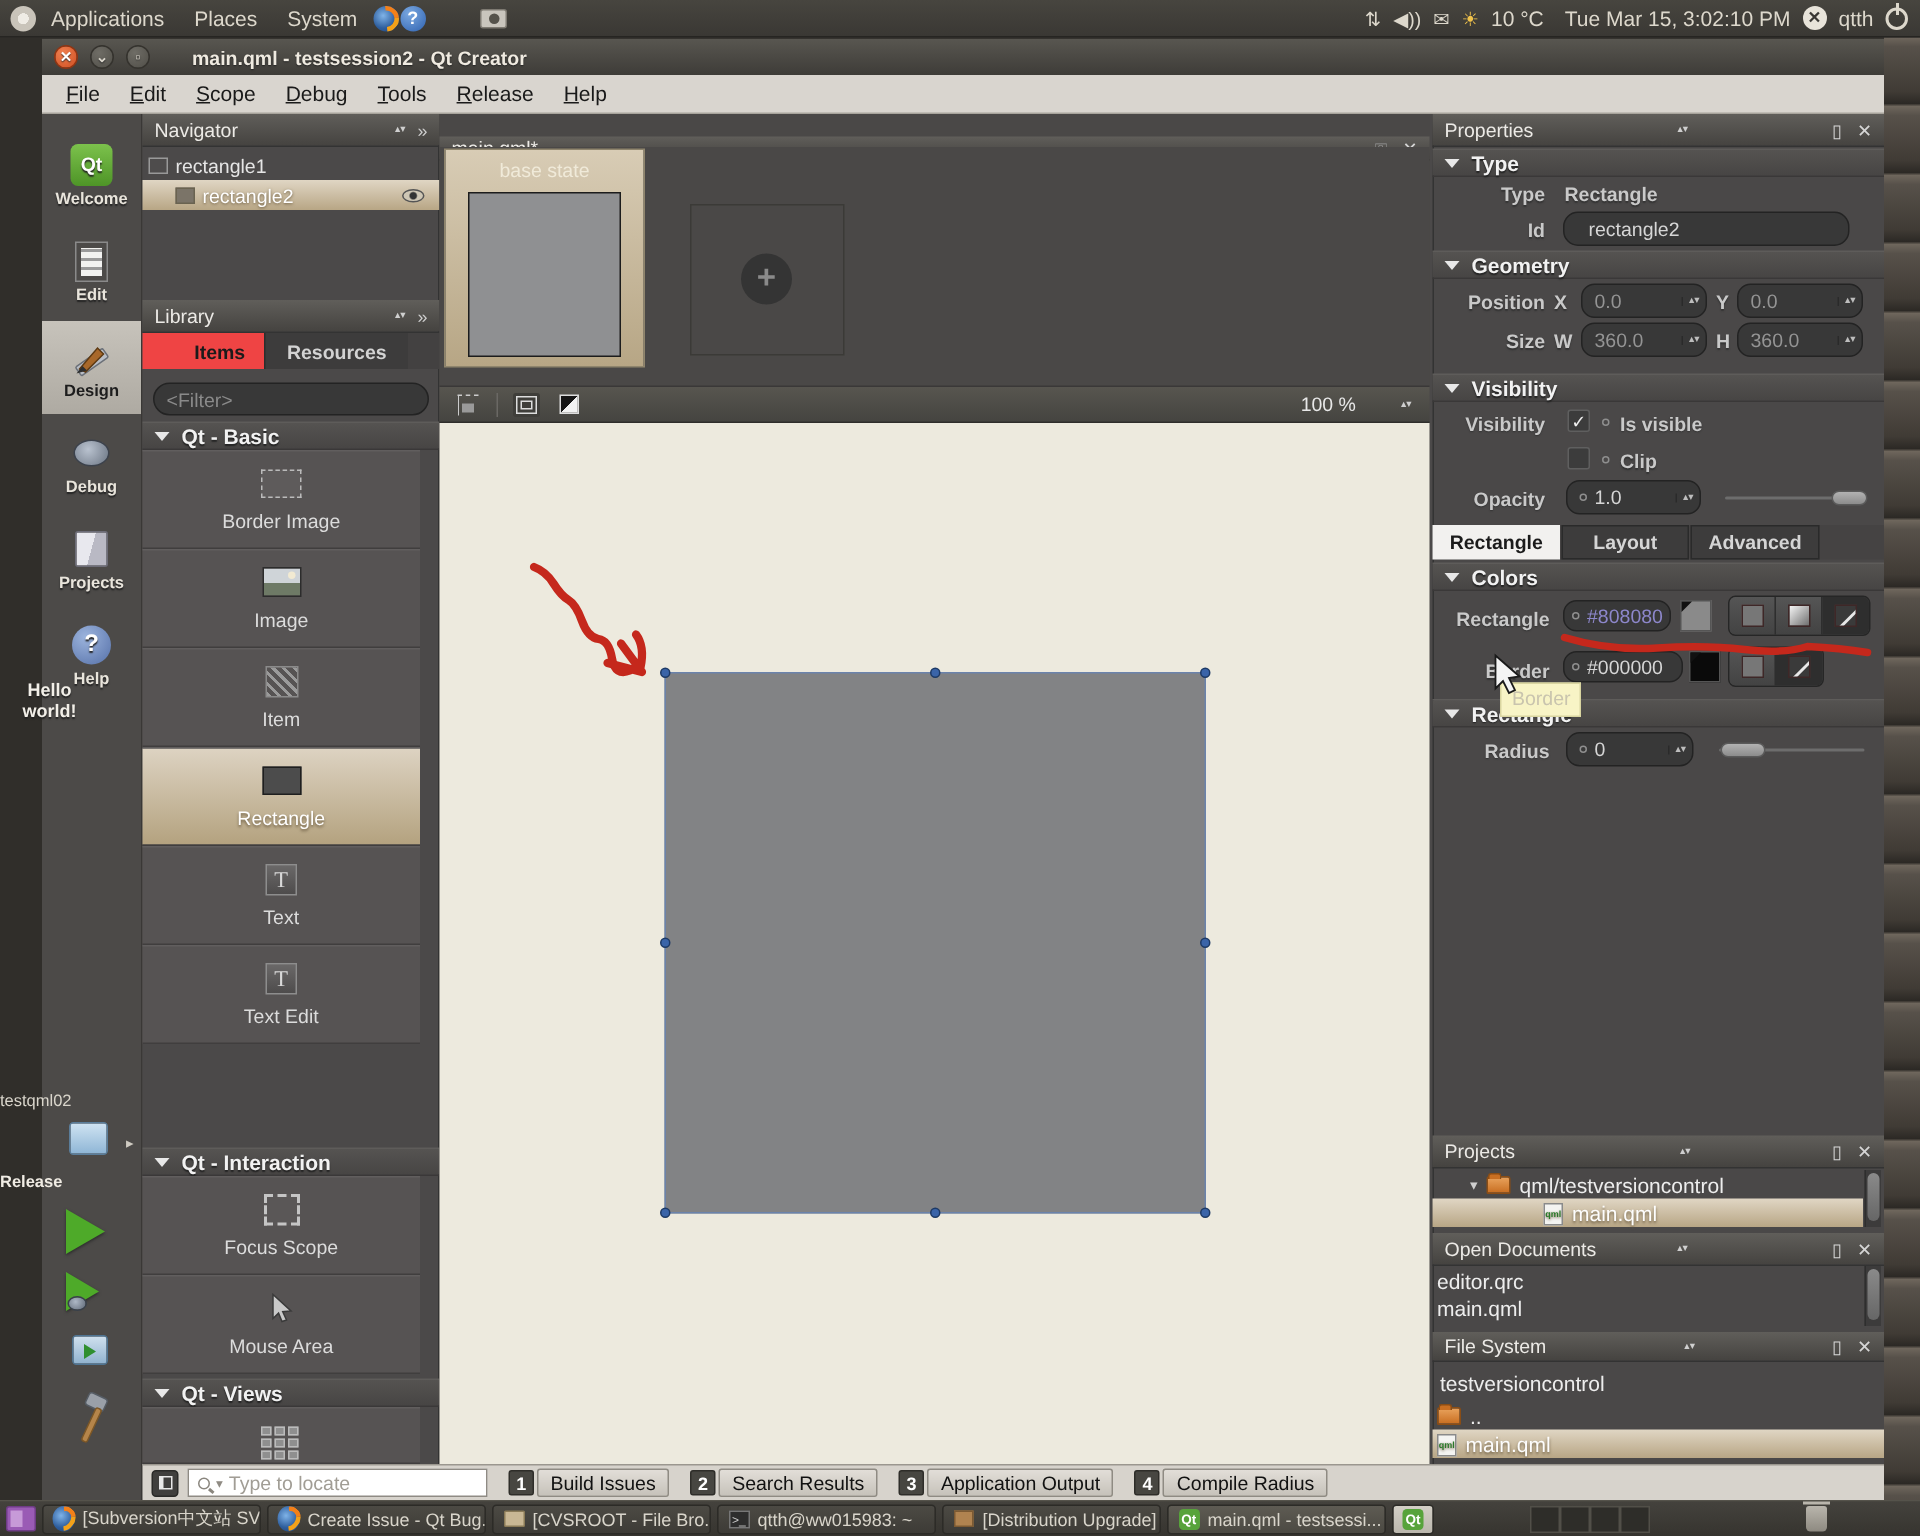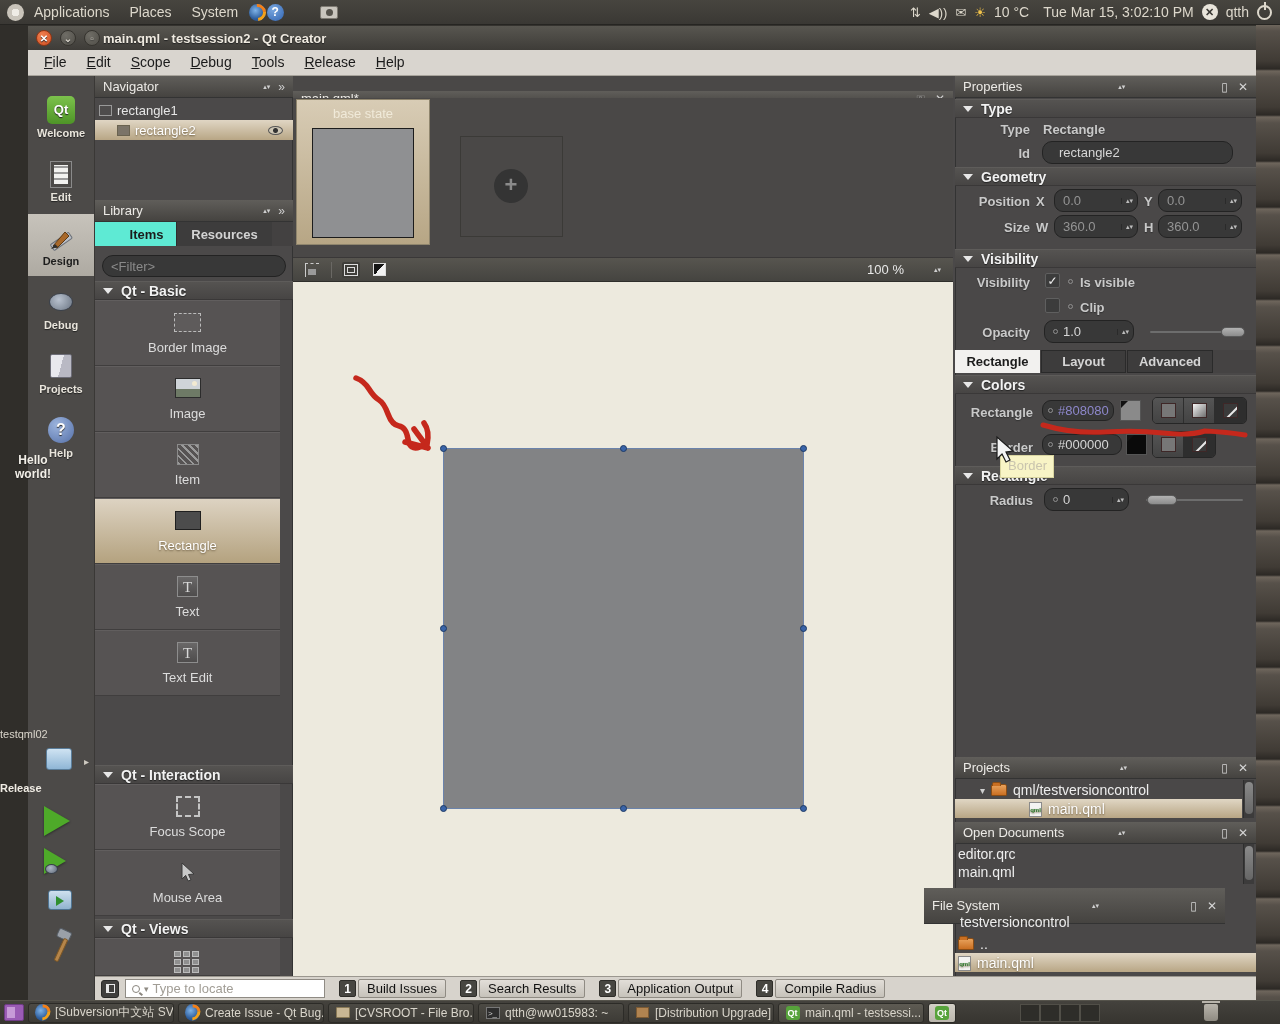--- a/index.html
+++ b/index.html
@@ -198,21 +198,21 @@
       <span class="pwr"></span>
     </div>
   </div>
 
   <div class="abs" id="win-frame"></div>
 
   <div class="abs" id="titlebar">
     <span class="wb wb-close">✕</span>
     <span class="wb wb-min">⌄</span>
     <span class="wb wb-max">▫</span>
-    <span style="margin-left:3px;">main.qml - testsession2 - Qt Creator</span>
+    <span style="margin-left:28px;">main.qml - testsession2 - Qt Creator</span>
   </div>
 
   <div class="abs" id="menubar">
     <span class="menu-item">File</span>
     <span class="menu-item">Edit</span>
     <span class="menu-item">Scope</span>
     <span class="menu-item">Debug</span>
     <span class="menu-item">Tools</span>
     <span class="menu-item">Release</span>
     <span class="menu-item">Help</span>
@@ -298,21 +298,21 @@
     <span>rectangle2</span>
     <span class="eye-ico"></span>
   </div>
 
   <div class="abs phdr" style="left:95px; top:200px; width:198px; height:22px;">
     <span>Library</span>
     <span class="spin">▴▾</span>
     <span class="chev">»</span>
   </div>
   <div class="abs" style="left:95px; top:222px; width:198px; height:24px; background:#434141;"></div>
-  <div class="tab" style="left:95px; width:103px; background:#5eead4; color:#1b1b1b;">Items</div>
+  <div class="tab" style="left:95px; width:103px; background:#ef4444; color:#1b1b1b;">Items</div>
   <div class="tab" style="left:176px; width:96px; background:#3d3c3c; color:#d3d3d3; border-left:1px solid #2d2d2d;">Resources</div>
   <div class="abs inp" style="left:102px; top:255px; width:184px; height:22px; border-radius:11px; color:#8a8a8a;">&lt;Filter&gt;</div>
   <div class="abs secbar" style="left:95px; top:281px; width:198px; height:19px;">
     <span class="tri-down"></span>
     <span>Qt - Basic</span>
   </div>
 
   <div class="lib-cell" style="top:300px;">
     <span class="li-box">
         <span class="li-borderimage"></span>
@@ -587,21 +587,21 @@
   <div class="plist-row" style="left:958px; top:845px; width:280px; height:18px;">
     <span>editor.qrc</span>
   </div>
   <div class="plist-row" style="left:958px; top:863px; width:280px; height:18px;">
     <span>main.qml</span>
   </div>
   <div class="scrollbar" style="left:1243px; top:844px; height:40px;">
       <span class="scroll-thumb" style="top:2px; height:34px;"></span>
     </div>
 
-  <div class="abs phdr" style="left:924px; top:888px; width:301px; height:36px;">
+  <div class="abs phdr" style="left:955px; top:888px; width:301px; height:20px;">
     <span>File System</span>
     <span class="spin" style="margin-left:92px;">▴▾</span>
     <span class="hico" style="margin-left:auto;">▯</span>
     <span class="hico">✕</span>
   </div>
   <div class="plist-row" style="left:960px; top:913px; width:280px; height:18px;">
     <span>testversioncontrol</span>
   </div>
   <div class="plist-row" style="left:958px; top:935px; width:280px; height:18px;">
     <span class="folder-ico"></span>

